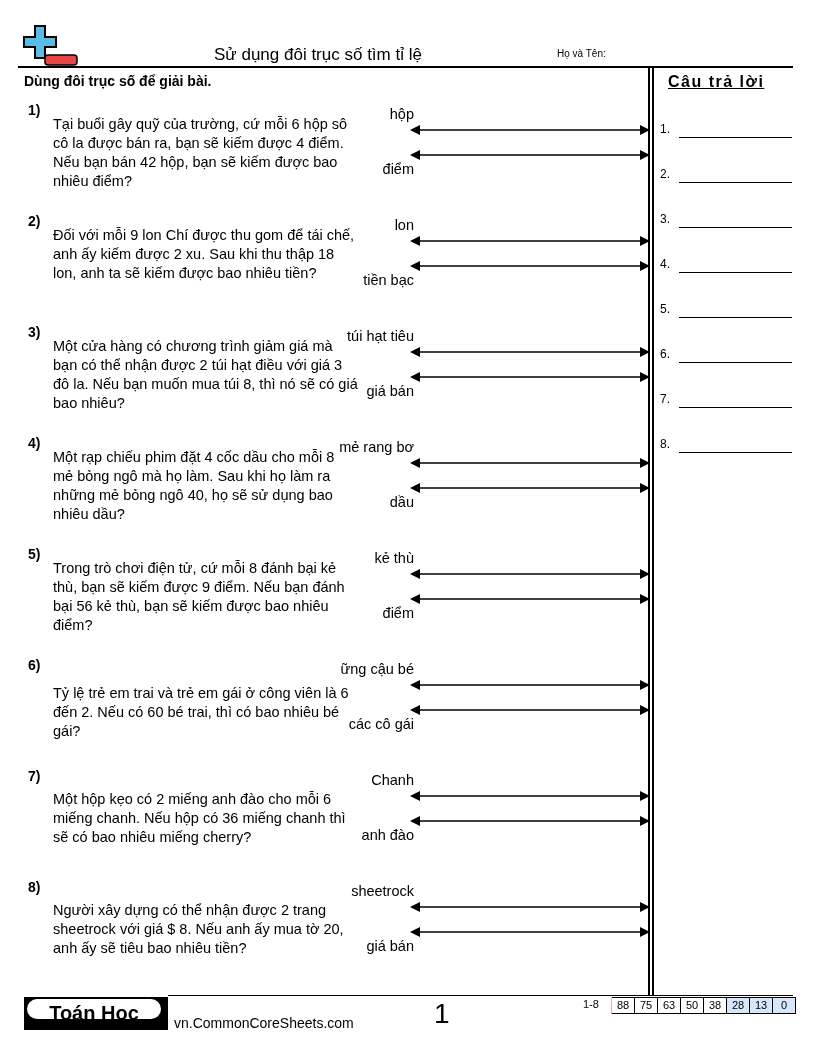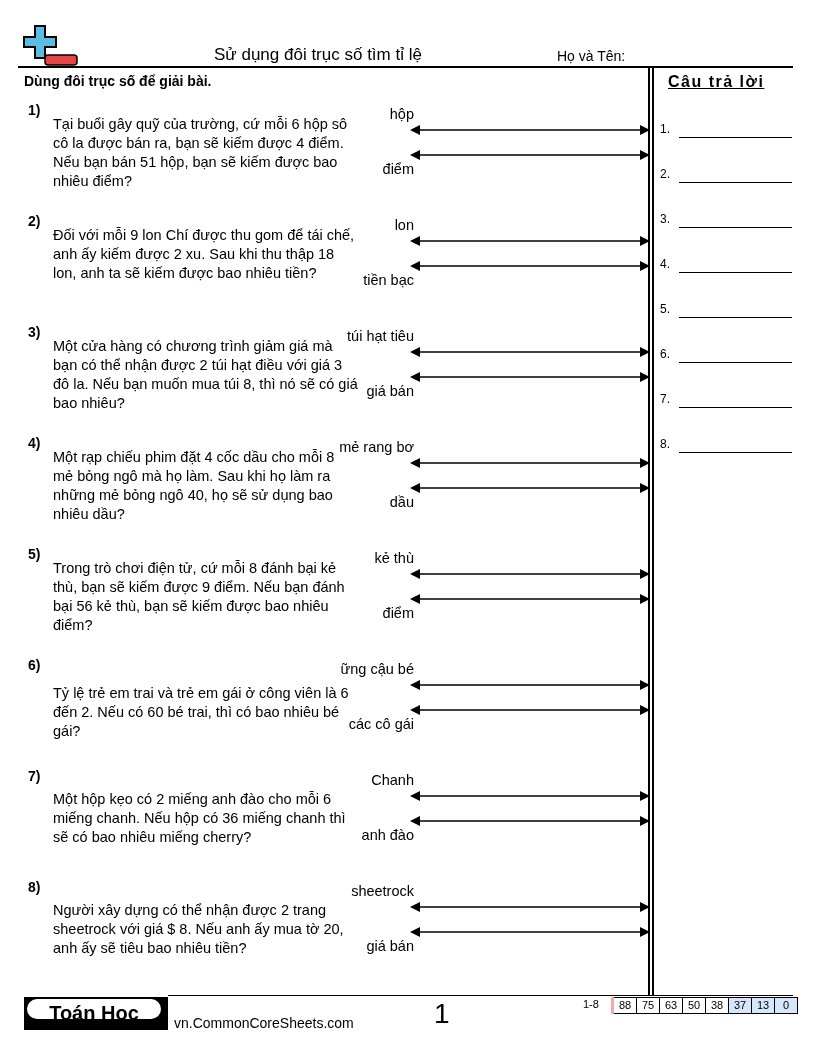--- a/index.html
+++ b/index.html
@@ -1,39 +1,39 @@
 <!DOCTYPE html>
 <html><head>
 <meta charset="utf-8">
 <style>
   html,body{margin:0;padding:0;background:#fff;}
   body{width:816px;height:1056px;position:relative;overflow:hidden;font-family:"Liberation Sans","DejaVu Sans",sans-serif;color:#000;}
   .abs{position:absolute;}
   #logo{left:23px;top:24px;width:56px;height:44px;}
   #title{left:214px;top:45px;font-size:17px;}
-  #name-label{left:557px;top:48px;font-size:14px;}
+  #name-label{left:557px;top:48px;font-size:10px;}
   #header-rule{left:18px;top:66px;width:775px;height:2px;background:#000;}
   #instructions{left:24px;top:73px;font-size:14px;font-weight:bold;}
   #divider-a{left:648px;top:66px;width:2px;height:930px;background:#000;}
   #divider-b{left:652px;top:66px;width:2px;height:930px;background:#000;}
   #answer-title{left:668px;top:73px;font-size:16px;font-weight:bold;text-decoration:underline;letter-spacing:1.5px;}
   .q-num{position:absolute;left:28px;font-size:14px;font-weight:bold;}
   .q-text{position:absolute;left:53px;width:305px;font-size:14.5px;line-height:19px;}
   .lbl-box{position:absolute;left:340px;width:74px;overflow:hidden;white-space:nowrap;direction:rtl;text-align:right;font-size:14.5px;}
   .lbl-box span{direction:ltr;unicode-bidi:embed;}
   .nl{position:absolute;left:410px;width:240px;height:12px;}
   .ans-num{position:absolute;left:660px;font-size:12px;}
   .ans-line{position:absolute;left:679px;width:113px;height:1px;background:#000;}
   #footer-rule{left:168px;top:995px;width:625px;height:1px;background:#000;}
   #brand{left:24px;top:997px;width:144px;height:33px;background:#000;}
   #brand-pill{left:27px;top:999px;width:134px;height:20px;background:#fff;border-radius:15px;font-size:20px;font-weight:bold;text-align:center;line-height:29px;}
   #site{left:174px;top:1015px;font-size:14px;}
   #page-num{left:434px;top:998px;font-size:28px;}
   #score-label{left:583px;top:998px;font-size:11px;}
-  #score-table{left:611px;top:997px;display:flex;border-left:3px solid #fca5a5;}
+  #score-table{left:611px;top:997px;display:flex;border-left:1px solid #fca5a5;}
   .score-cell{width:22px;height:15px;border:1px solid #000;border-left:none;font-size:11px;text-align:center;line-height:15px;}
 </style>
 </head>
 <body>
 
 <svg id="logo" class="abs" viewBox="0 0 56 44">
   <path d="M12 2 h10 v11 h11 v10 h-11 v11 h-10 v-11 h-11 v-10 h11z" fill="#5bbde4" stroke="#000" stroke-width="2"></path>
   <rect x="22" y="31" width="32" height="10" rx="3" fill="#e64545" stroke="#000" stroke-width="1.5"></rect>
 </svg>
 <div id="title" class="abs">Sử dụng đôi trục số tìm tỉ lệ</div>
@@ -41,21 +41,21 @@
 <div id="header-rule" class="abs"></div>
 <div id="instructions" class="abs">Dùng đôi trục số để giải bài.</div>
 
 <div id="divider-a" class="abs"></div>
 <div id="divider-b" class="abs"></div>
 <div id="answer-title" class="abs">Câu trả lời</div>
 
 <div id="questions">
     <div>
       <div class="q-num" style="top:102px">1)</div>
-      <div class="q-text" style="top:115px">Tại buổi gây quỹ của trường, cứ mỗi 6 hộp sô cô la được bán ra, bạn sẽ kiếm được 4 điểm. Nếu bạn bán 51 hộp, bạn sẽ kiếm được bao nhiêu điểm?</div>
+      <div class="q-text" style="top:115px">Tại buổi gây quỹ của trường, cứ mỗi 6 hộp sô cô la được bán ra, bạn sẽ kiếm được 4 điểm. Nếu bạn bán 42 hộp, bạn sẽ kiếm được bao nhiêu điểm?</div>
       <div class="lbl-box" style="top:106px"><span>hộp</span></div>
       <svg class="nl" style="top:124px" viewBox="0 0 240 12">
         <line x1="6" y1="6" x2="234" y2="6" stroke="#000" stroke-width="1.5"></line>
         <path d="M0 6 L10 1 L10 11Z" fill="#000"></path>
         <path d="M240 6 L230 1 L230 11Z" fill="#000"></path>
       </svg>
       <svg class="nl" style="top:149px" viewBox="0 0 240 12">
         <line x1="6" y1="6" x2="234" y2="6" stroke="#000" stroke-width="1.5"></line>
         <path d="M0 6 L10 1 L10 11Z" fill="#000"></path>
         <path d="M240 6 L230 1 L230 11Z" fill="#000"></path>
@@ -215,16 +215,16 @@
 <div id="brand-pill" class="abs">Toán Học</div>
 <div id="site" class="abs">vn.CommonCoreSheets.com</div>
 <div id="page-num" class="abs">1</div>
 <div id="score-label" class="abs">1-8</div>
 <div id="score-table" class="abs">
     <div class="score-cell">88</div>
     <div class="score-cell">75</div>
     <div class="score-cell">63</div>
     <div class="score-cell">50</div>
     <div class="score-cell">38</div>
-    <div class="score-cell" style="background: rgb(214, 230, 251);">37</div>
+    <div class="score-cell" style="background: rgb(214, 230, 251);">28</div>
     <div class="score-cell" style="background: rgb(214, 230, 251);">13</div>
     <div class="score-cell" style="background: rgb(214, 230, 251);">0</div>
   </div>
 
 </body></html>

